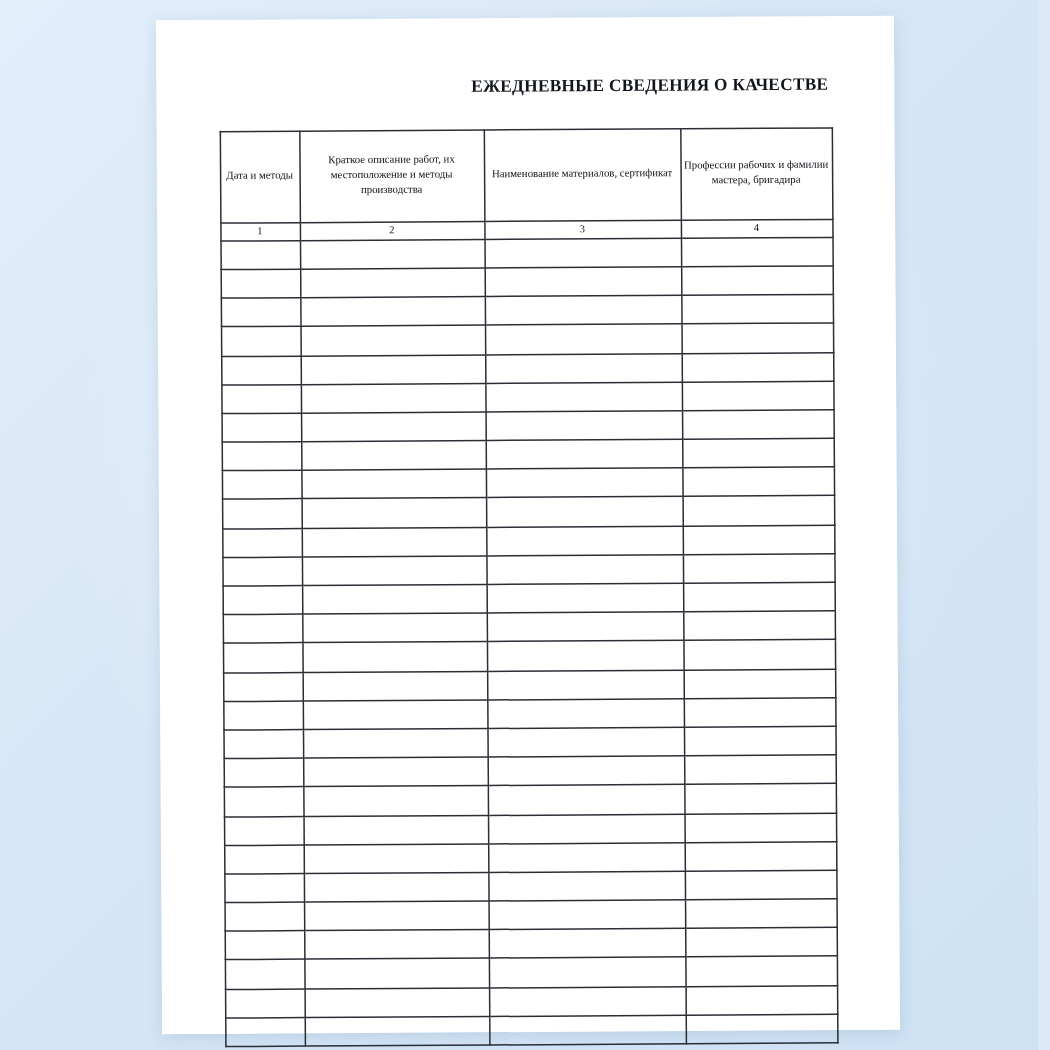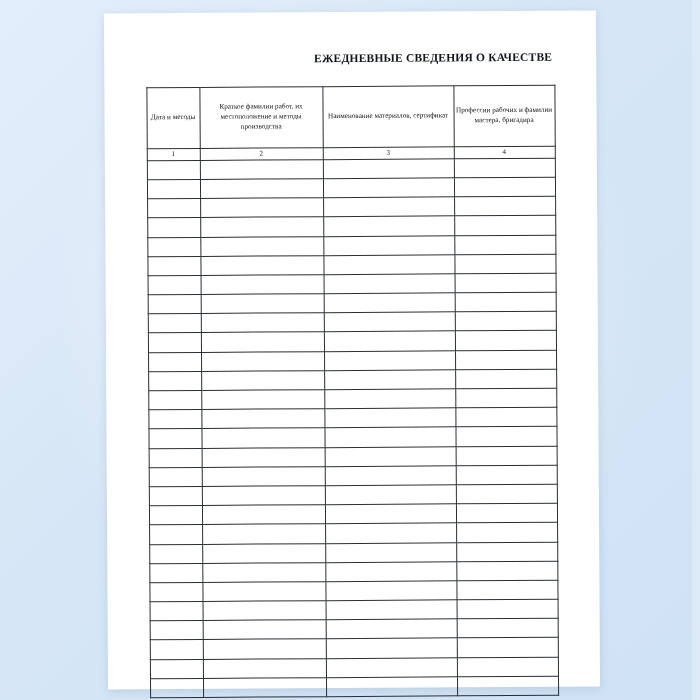--- a/index.html
+++ b/index.html
@@ -109,21 +109,21 @@
 
   <div class="page">
     <div class="page-inner">
 
       <div class="doc-title">ЕЖЕДНЕВНЫЕ СВЕДЕНИЯ О КАЧЕСТВЕ</div>
 
       <table class="reg">
         <thead>
           <tr>
             <th class="head c1">Дата и методы</th>
-            <th class="head c2">Краткое фамилии работ, их местоположение и методы производства</th>
+            <th class="head c2">Краткое описание работ, их местоположение и методы производства</th>
             <th class="head c3">Наименование материалов, сертификат</th>
             <th class="head c4">Профессии рабочих и фамилии мастера, бригадира</th>
           </tr>
           <tr>
             <td class="numrow c1">1</td>
             <td class="numrow c2">2</td>
             <td class="numrow c3">3</td>
             <td class="numrow c4">4</td>
           </tr>
         </thead>

